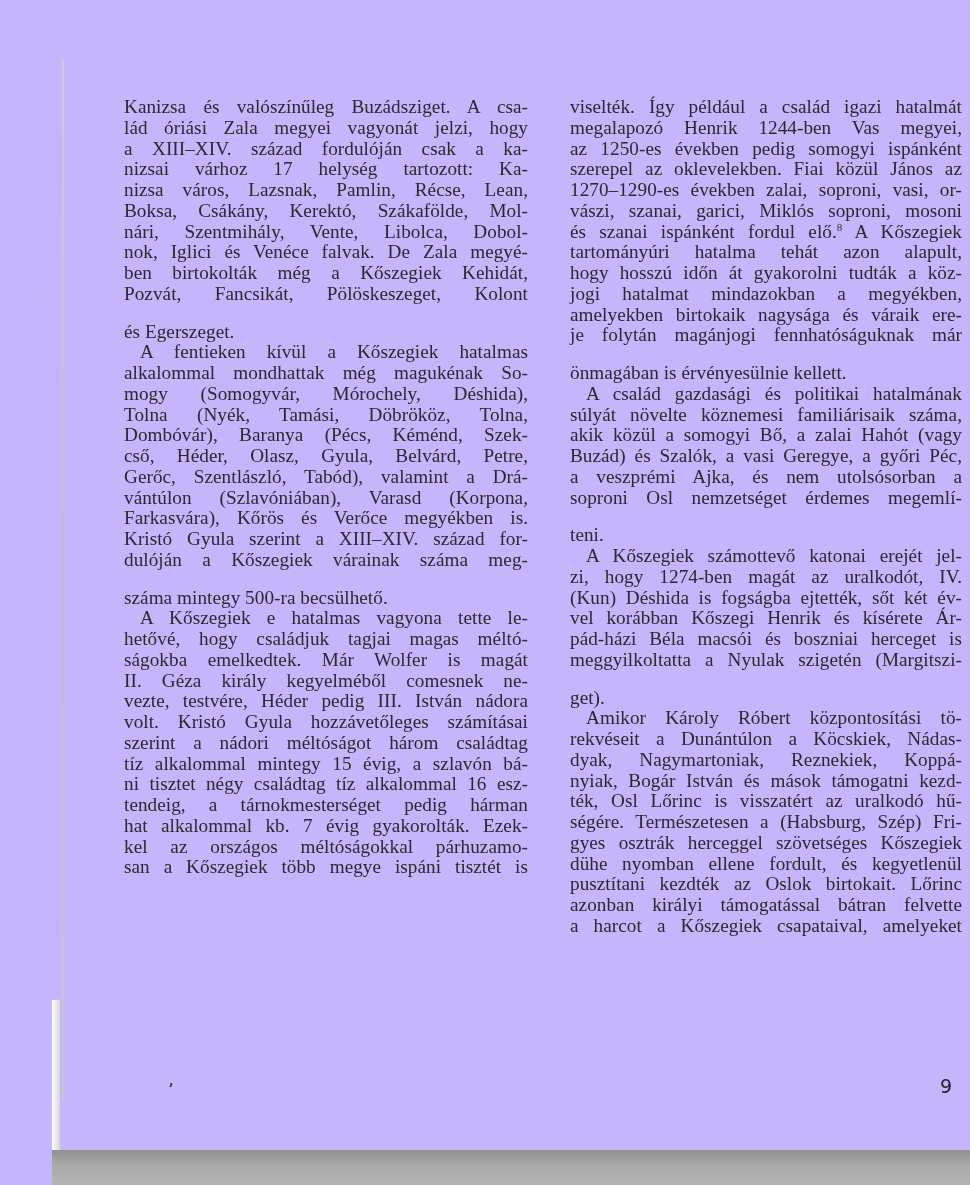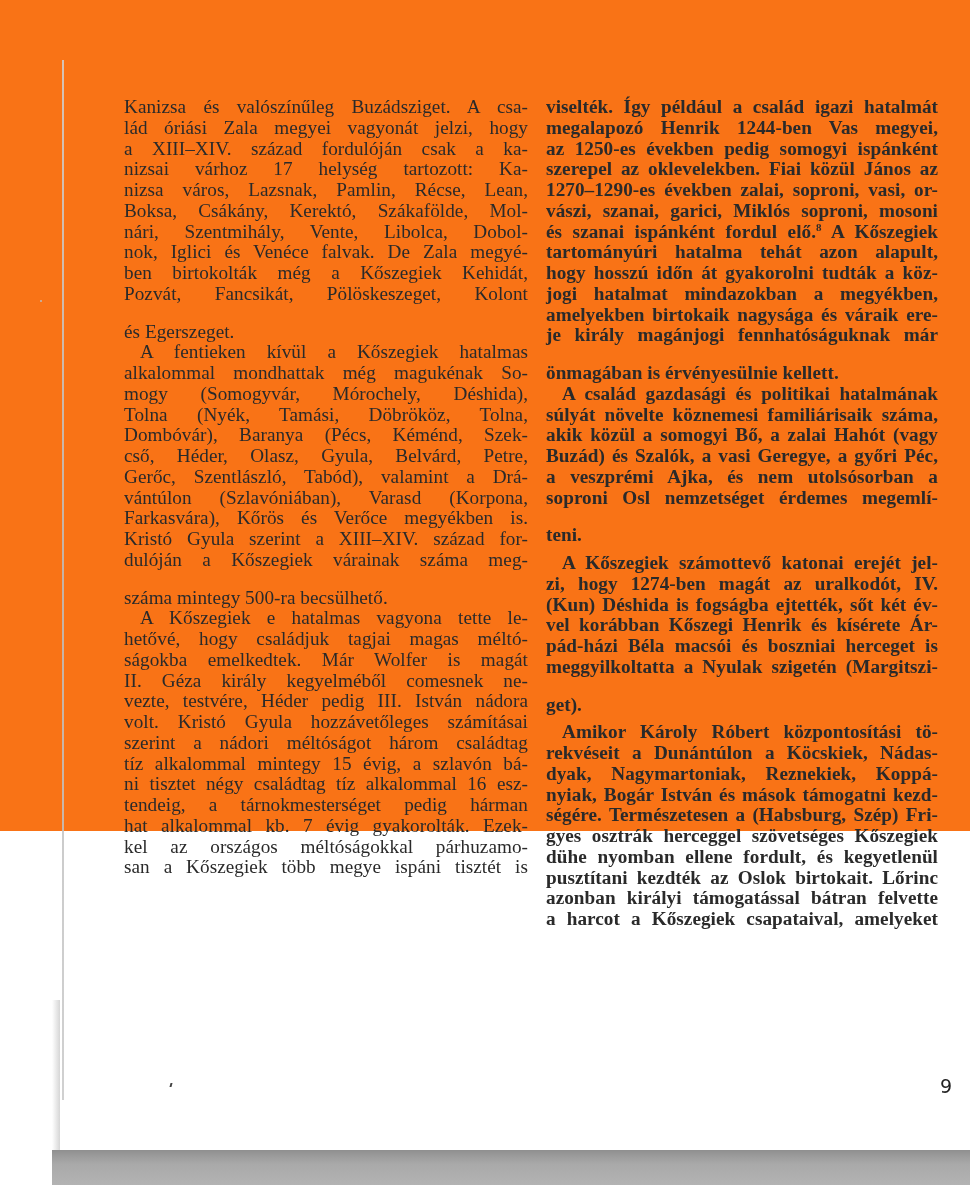--- a/index.html
+++ b/index.html
@@ -11,22 +11,22 @@
       width: 970px;
       height: 1185px;
       position: relative;
       overflow: hidden;
       font-family: "Liberation Serif", "DejaVu Serif", serif;
       color: #2a2a2a;
     }
     .page {
       position: absolute;
       left: 0; top: 0;
-      width: 970px; height: 831px;
-      background: #f97316;
+      width: 970px; height: 1185px;
+      background: #c4b5fd;
     }
     .binding-line {
       position: absolute;
       left: 62px;
       top: 60px;
       width: 2px;
       height: 1040px;
       background: linear-gradient(to bottom, #d0d0d0, #bdbdbd 50%, #c8c8c8);
       opacity: 0.85;
     }
@@ -47,34 +47,34 @@
       background: linear-gradient(to bottom, #8f8f8f 0px, #9b9b9b 6px, #a9a9a9 14px, #b3b3b3 35px);
     }
     .column {
       position: absolute;
       top: 97px;
       font-size: 19.2px;
       line-height: 20.75px;
       letter-spacing: 0.05px;
     }
     .col-left { left: 124px; width: 404px; }
-    .col-right { left: 546px; width: 392px; font-weight: bold; }
+    .col-right { left: 570px; width: 392px; }
     .line {
       display: block;
       white-space: nowrap;
       text-align: justify;
       text-align-last: justify;
       height: 20.75px;
     }
     .line.last {
       text-align-last: left;
       margin-top: 17px;
     }
     .line.indent { text-indent: 16px; }
-    .line.gap { margin-top: 7px; }
+    .line.gap { }
     sup.fn {
       font-size: 11px;
       line-height: 0;
       vertical-align: 7px;
     }
     .page-number {
       position: absolute;
       left: 940px;
       top: 1075px;
       font-family: "DejaVu Sans", sans-serif;
@@ -150,40 +150,41 @@
       <span class="line">megalapozó Henrik 1244-ben Vas megyei,</span>
       <span class="line">az 1250-es években pedig somogyi ispánként</span>
       <span class="line">szerepel az oklevelekben. Fiai közül János az</span>
       <span class="line">1270–1290-es években zalai, soproni, vasi, or-</span>
       <span class="line">vászi, szanai, garici, Miklós soproni, mosoni</span>
       <span class="line"><span>és szanai ispánként fordul elő.</span><sup class="fn">8</sup><span> A Kőszegiek</span></span>
       <span class="line">tartományúri hatalma tehát azon alapult,</span>
       <span class="line">hogy hosszú időn át gyakorolni tudták a köz-</span>
       <span class="line">jogi hatalmat mindazokban a megyékben,</span>
       <span class="line">amelyekben birtokaik nagysága és váraik ere-</span>
-      <span class="line">je király magánjogi fennhatóságuknak már</span>
+      <span class="line">je folytán magánjogi fennhatóságuknak már</span>
       <span class="line last">önmagában is érvényesülnie kellett.</span>
       <span class="line indent">A család gazdasági és politikai hatalmának</span>
       <span class="line">súlyát növelte köznemesi familiárisaik száma,</span>
       <span class="line">akik közül a somogyi Bő, a zalai Hahót (vagy</span>
       <span class="line">Buzád) és Szalók, a vasi Geregye, a győri Péc,</span>
       <span class="line">a veszprémi Ajka, és nem utolsósorban a</span>
       <span class="line">soproni Osl nemzetséget érdemes megemlí-</span>
       <span class="line last">teni.</span>
       <span class="line indent gap">A Kőszegiek számottevő katonai erejét jel-</span>
       <span class="line">zi, hogy 1274-ben magát az uralkodót, IV.</span>
       <span class="line">(Kun) Déshida is fogságba ejtették, sőt két év-</span>
       <span class="line">vel korábban Kőszegi Henrik és kísérete Ár-</span>
       <span class="line">pád-házi Béla macsói és boszniai herceget is</span>
       <span class="line">meggyilkoltatta a Nyulak szigetén (Margitszi-</span>
       <span class="line last">get).</span>
       <span class="line indent gap">Amikor Károly Róbert központosítási tö-</span>
       <span class="line">rekvéseit a Dunántúlon a Köcskiek, Nádas-</span>
       <span class="line">dyak, Nagymartoniak, Reznekiek, Koppá-</span>
       <span class="line">nyiak, Bogár István és mások támogatni kezd-</span>
+      <span class="line">ték, Osl Lőrinc is visszatért az uralkodó hű-</span>
       <span class="line">ségére. Természetesen a (Habsburg, Szép) Fri-</span>
       <span class="line">gyes osztrák herceggel szövetséges Kőszegiek</span>
       <span class="line">dühe nyomban ellene fordult, és kegyetlenül</span>
       <span class="line">pusztítani kezdték az Oslok birtokait. Lőrinc</span>
       <span class="line">azonban királyi támogatással bátran felvette</span>
       <span class="line">a harcot a Kőszegiek csapataival, amelyeket</span>
     </div>
 
   <div class="page-number">9</div>
   <div class="speck"></div>

